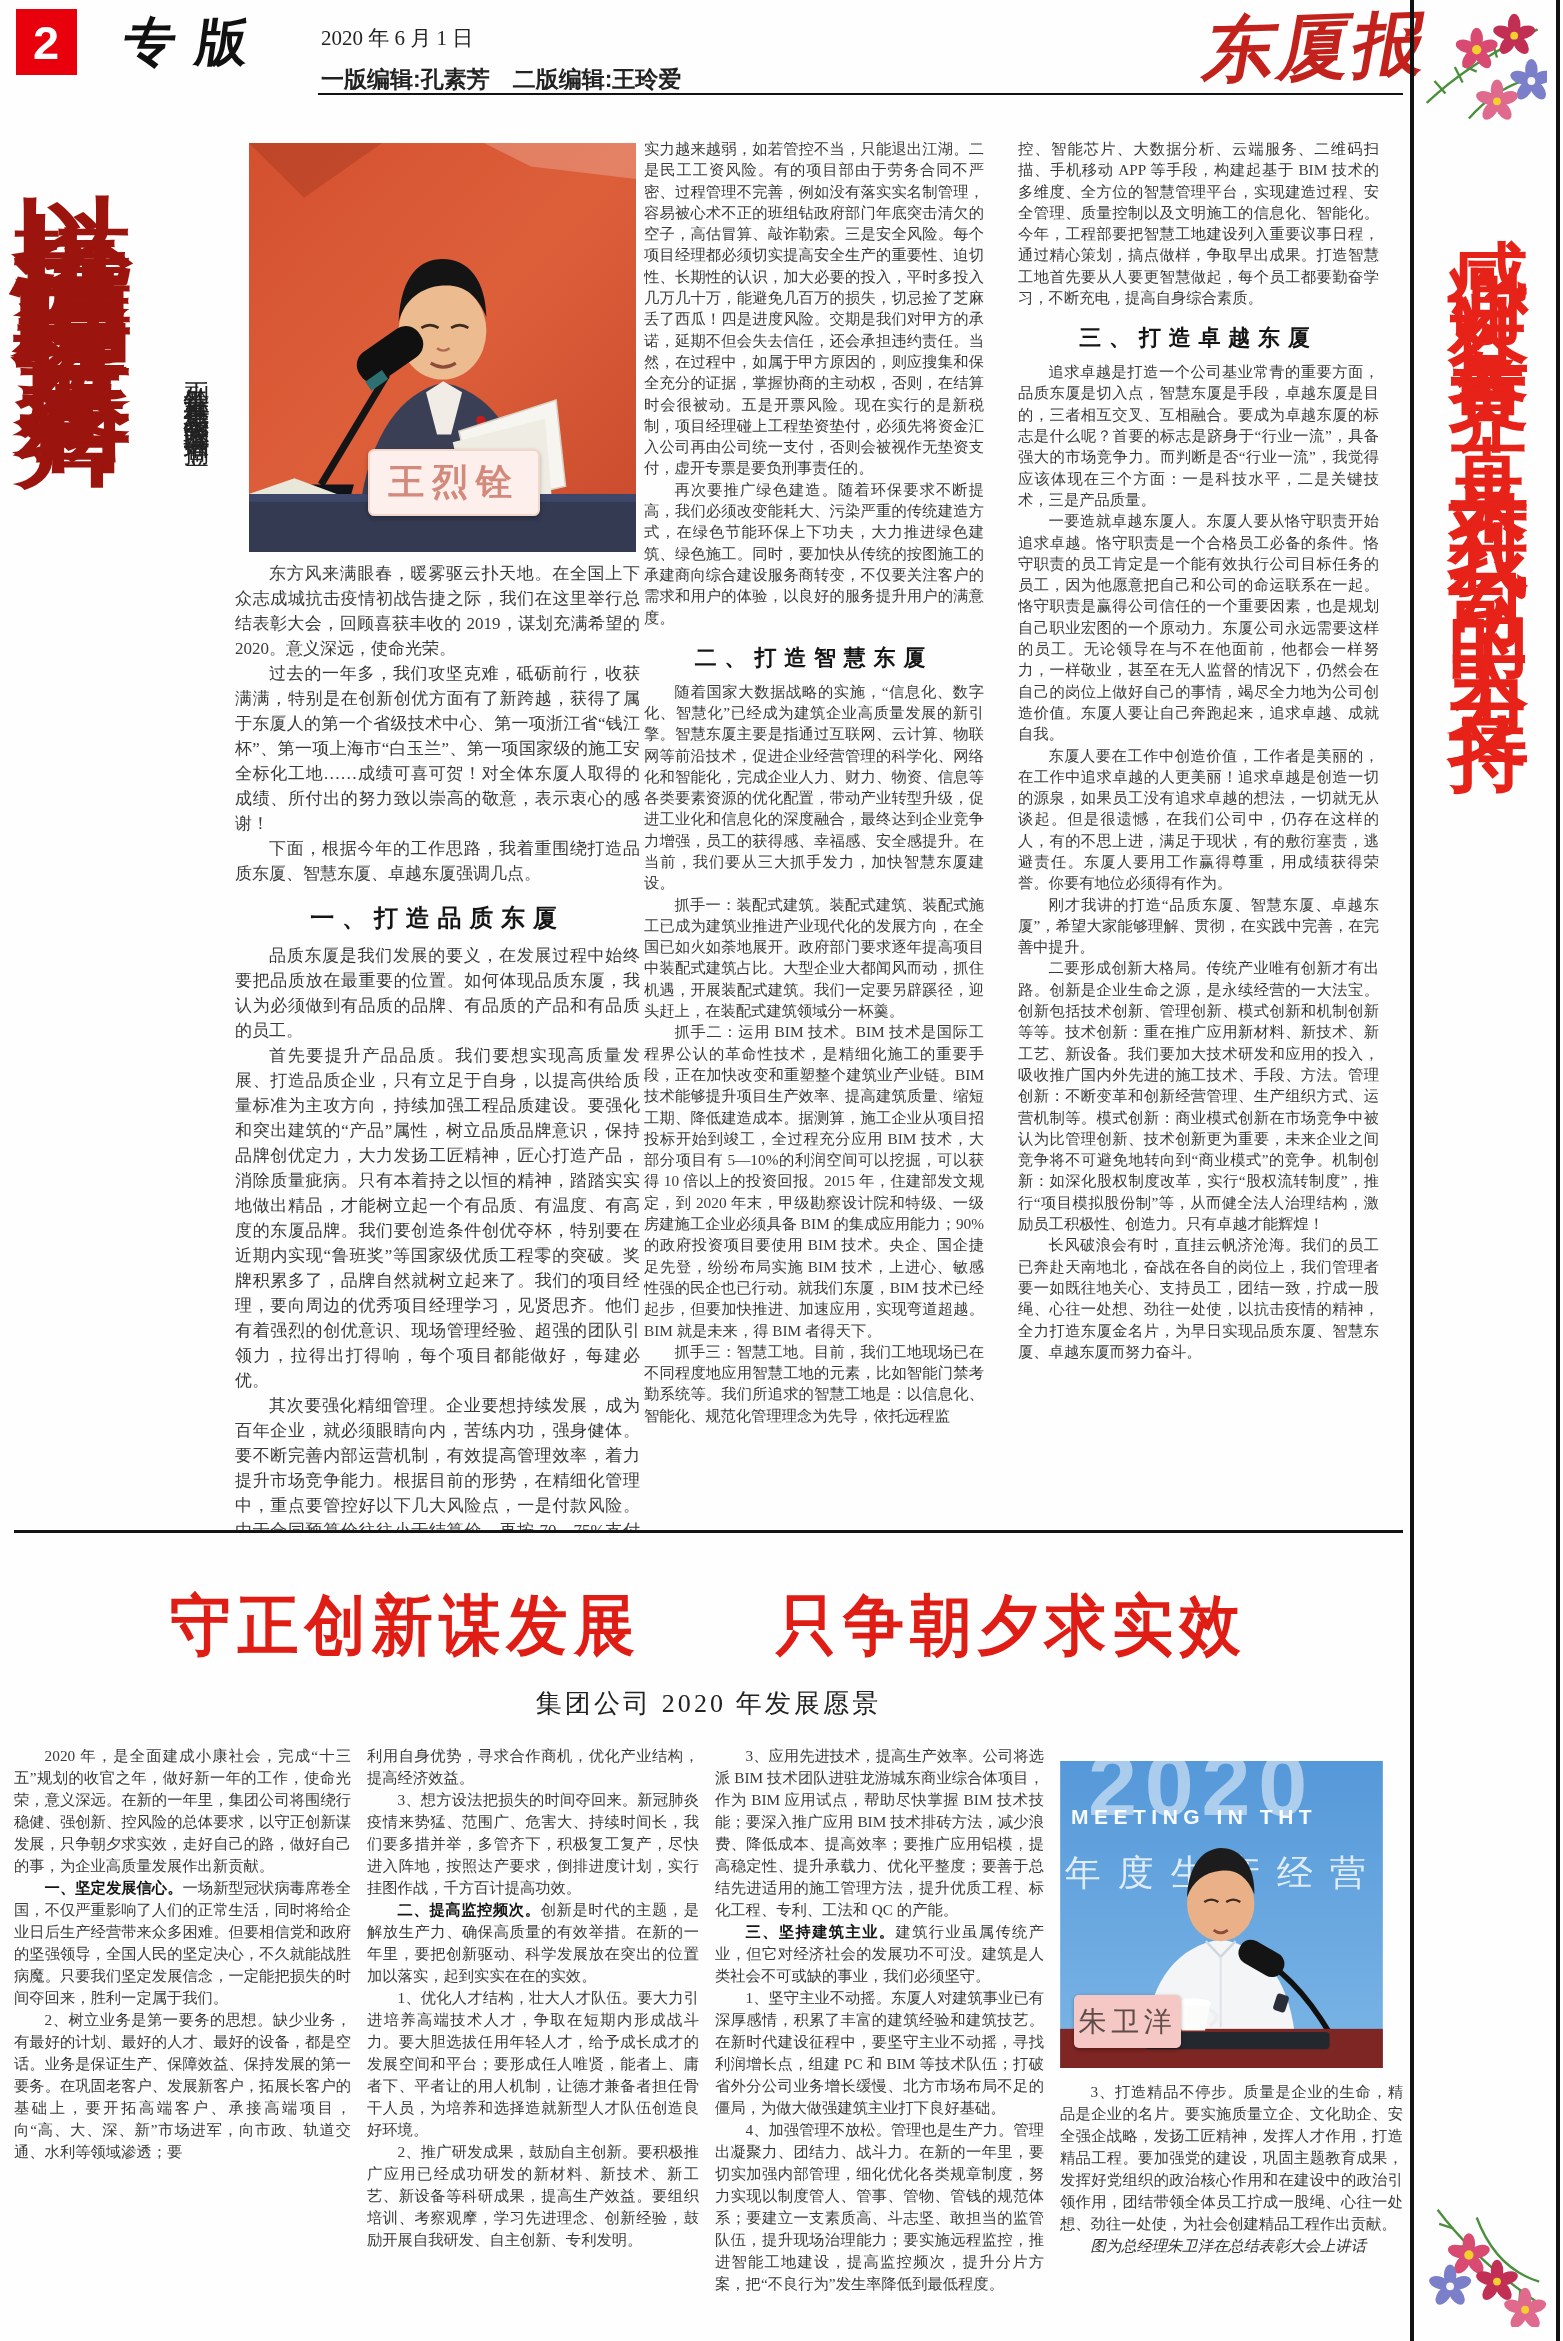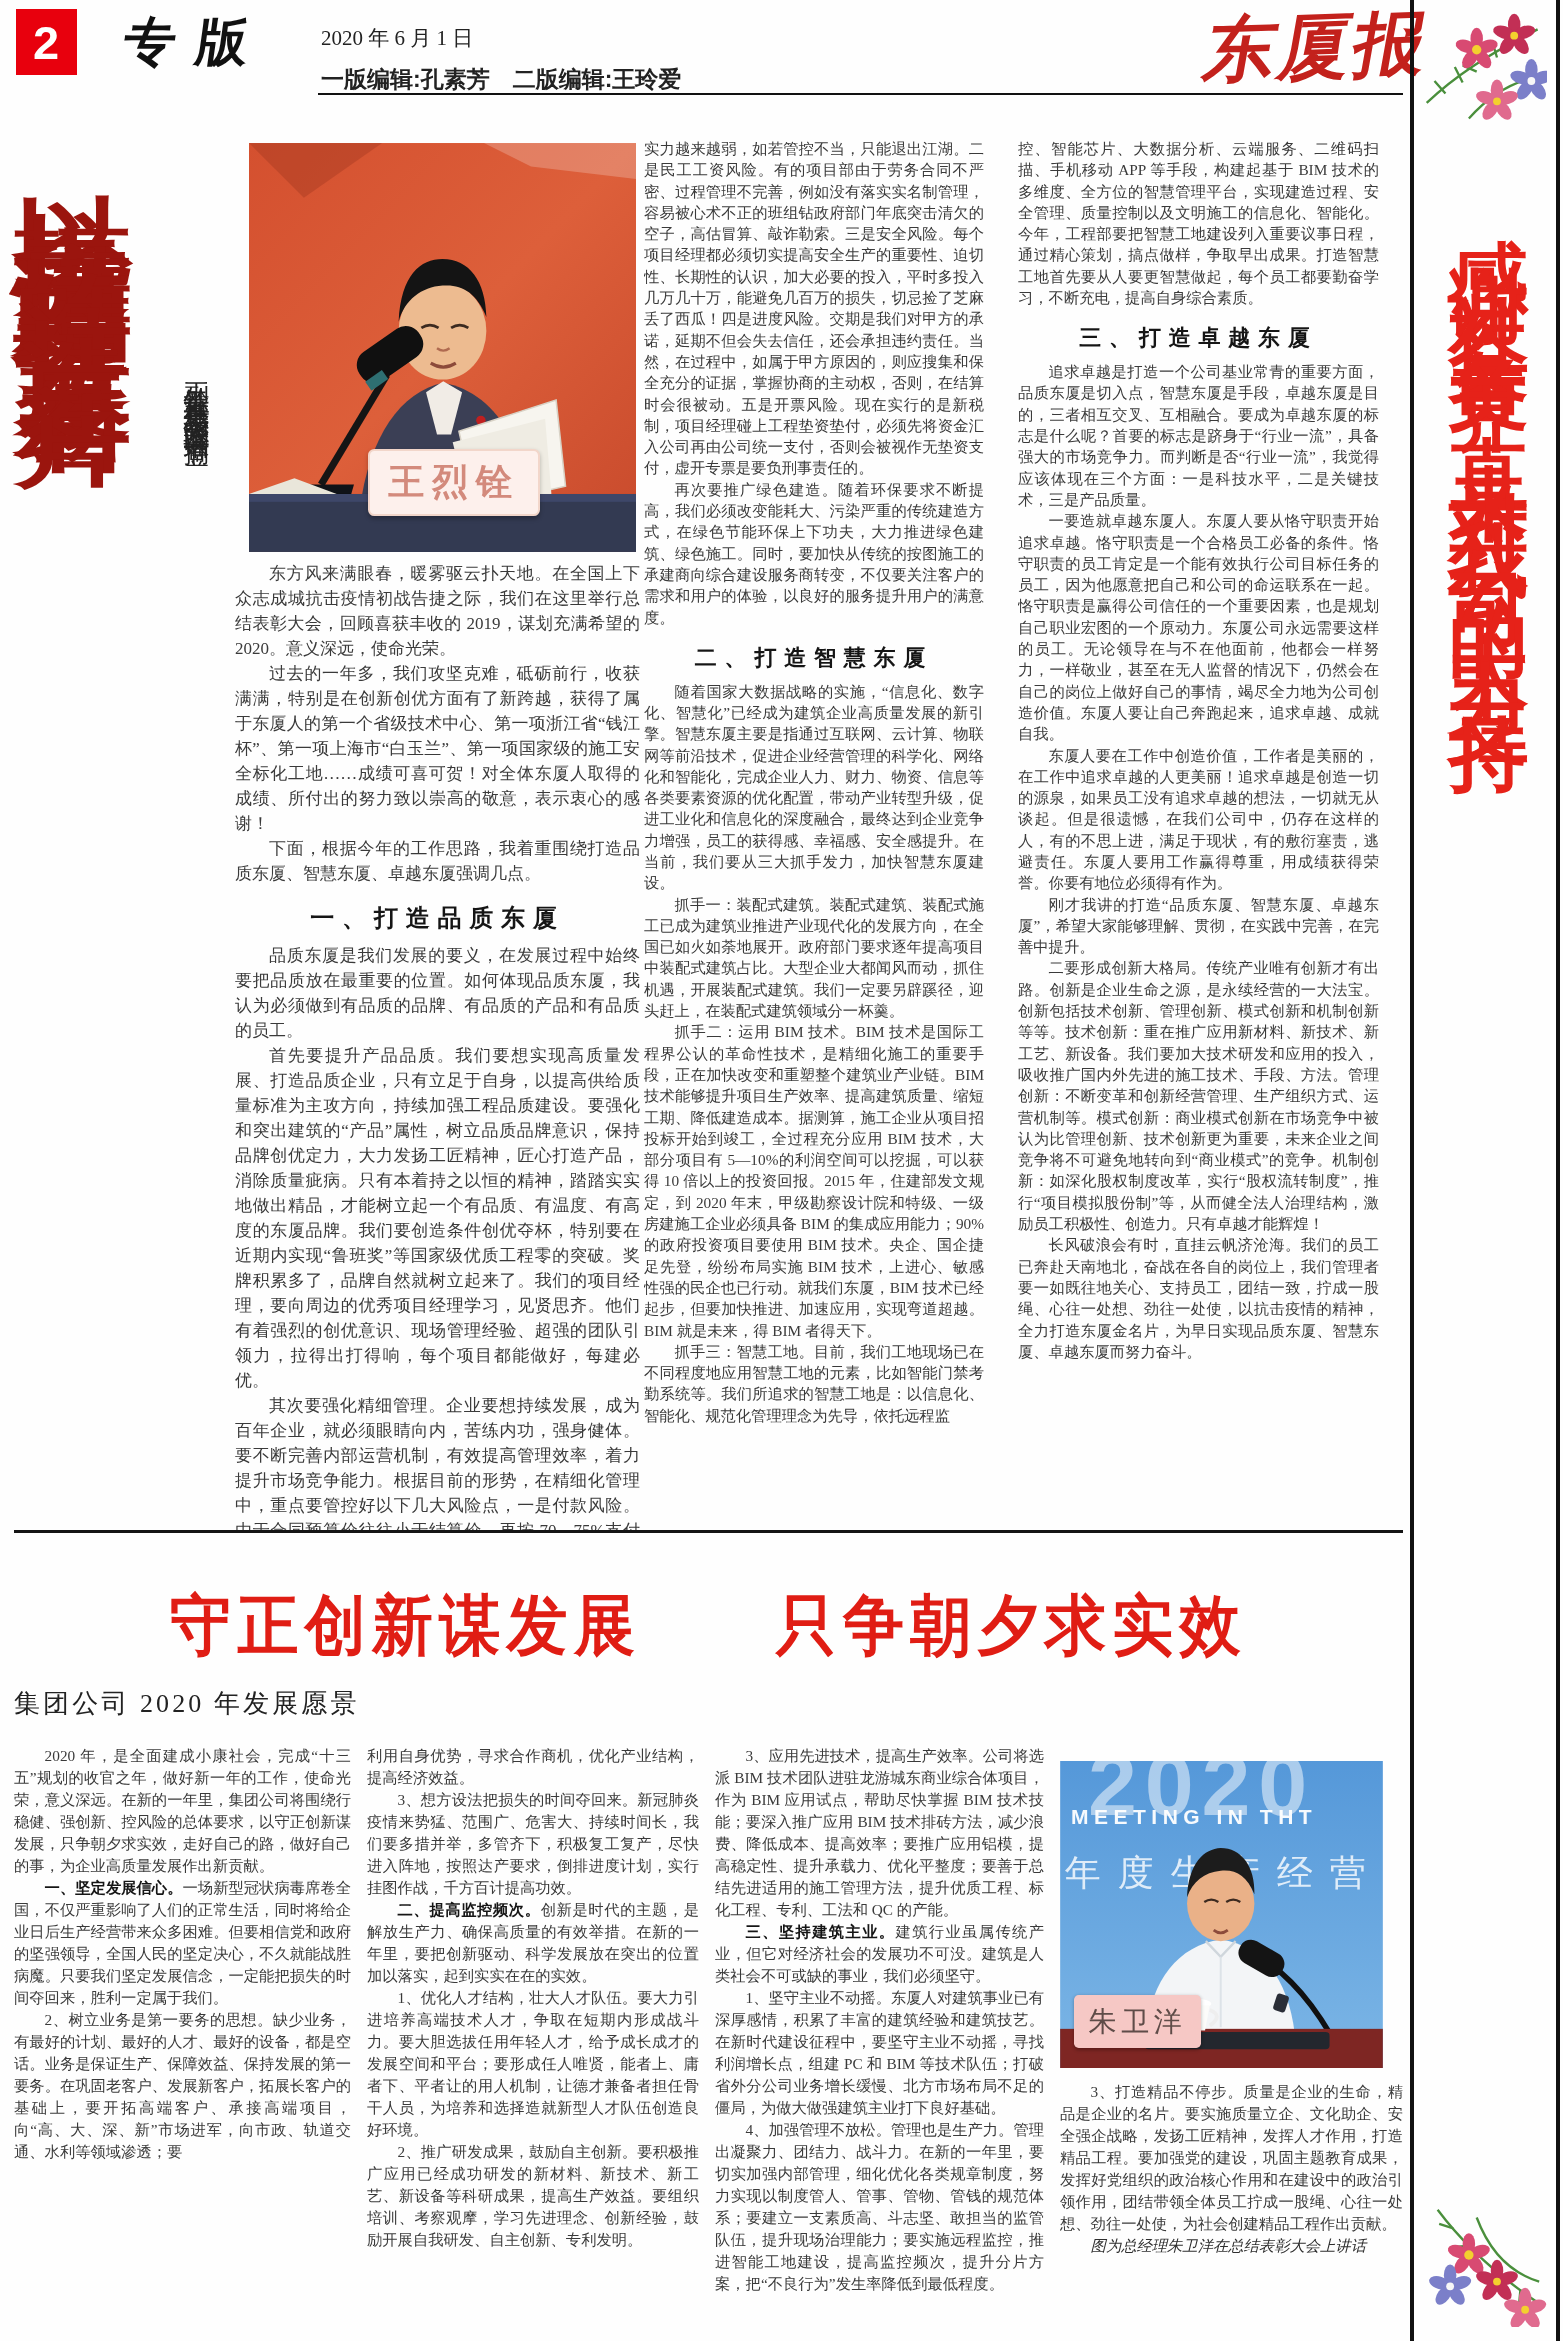--- a/index.html
+++ b/index.html
@@ -28,21 +28,21 @@
             writing-mode:vertical-rl;font-size:26px;color:#222;letter-spacing:3.1px;line-height:41px;}
 
   
   .photo{position:absolute;overflow:hidden;}
   .photo svg{position:absolute;left:0;top:0;}
   #photo1{left:249px;top:143px;width:387px;height:409px;}
   #photo2{left:1060px;top:1761px;width:323px;height:307px;}
   .placard1{position:absolute;left:119px;top:306px;width:168px;height:63px;background:#fdf0ec;
             border:2.4px solid #f2d6ca;border-radius:6.3px;display:flex;align-items:center;justify-content:center;
             font-size:36px;color:#d38a7c;letter-spacing:7.8px;font-weight:bold;box-shadow:0 2.4px 4.7px rgba(0,0,0,.25);}
-  .placard2{position:absolute;left:14px;top:234px;width:127px;height:53px;background:#f6c8c5;
+  .placard2{position:absolute;left:14px;top:234px;width:107px;height:53px;background:#f6c8c5;
             border-radius:4.7px;display:flex;align-items:center;justify-content:center;
             font-size:28px;color:#5f4c48;letter-spacing:4.7px;box-shadow:0 1.6px 3.9px rgba(0,0,0,.3);}
   .scr-2020{position:absolute;left:28px;top:-27px;font-size:88px;font-weight:900;color:rgba(255,255,255,.5);
             letter-spacing:7.8px;font-family:"Liberation Sans",sans-serif;}
   .scr-meet{position:absolute;left:11px;top:44px;font-size:21px;font-weight:bold;color:rgba(255,255,255,.95);
             letter-spacing:5.5px;font-family:"Liberation Sans",sans-serif;}
   .scr-cn{position:absolute;left:4.7px;top:88px;font-size:36px;color:rgba(255,255,255,.8);letter-spacing:17px;
           font-family:"Liberation Sans",sans-serif;}
 
   
@@ -58,21 +58,21 @@
   #colB .blk.head{font-size:22px;}
   #colC{left:1018px;top:138px;width:361px;height:1391px;font-size:15.3px;line-height:21.3px;}
   #colC .blk.head{font-size:22px;}
 
   .divider{position:absolute;left:14px;top:1530px;width:1389px;height:3.1px;background:#141414;}
 
   
   .v2-headline{position:absolute;left:14px;top:1585px;width:1389px;text-align:center;
                font-size:61px;font-weight:900;color:#e01d14;letter-spacing:6.3px;
                transform:scaleY(1.08);font-family:"Liberation Serif",serif;}
-  .v2-subtitle{position:absolute;left:14px;top:1686px;width:1389px;text-align:left;
+  .v2-subtitle{position:absolute;left:14px;top:1686px;width:1389px;text-align:center;
                font-size:26px;color:#222;letter-spacing:3.1px;}
   #colD1{left:14px;top:1745px;width:337px;height:596px;font-size:15.3px;line-height:22px;}
   #colD2{left:367px;top:1745px;width:332px;height:596px;font-size:15.3px;line-height:22px;}
   #colD3{left:715px;top:1745px;width:329px;height:596px;font-size:15.3px;line-height:22px;}
   #colD4{left:1060px;top:2081px;width:343px;height:260px;font-size:15.3px;line-height:22px;}
   .caption{font-style:italic;color:#2e2e2e;}
 
   
   .side-rule-l{position:absolute;left:1410px;top:0;width:3.9px;height:2342px;background:#111;}
   .side-rule-r{position:absolute;left:1556px;top:0;width:3.9px;height:2342px;background:#111;}

